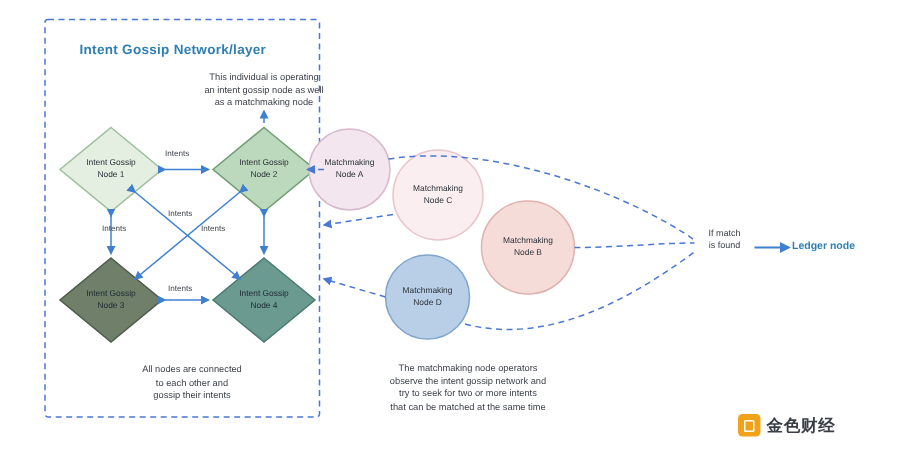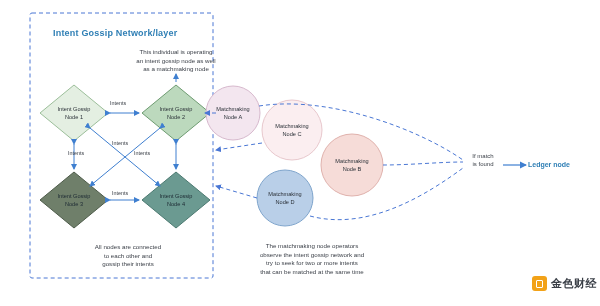--- a/index.html
+++ b/index.html
@@ -110,18 +110,18 @@
 Node C</div>
   <div class="nodelbl" style="left:257px;top:191px;width:56px;white-space:pre-line;">Matchmaking
 Node D</div>
 
   <div class="edgelbl" style="left:110px;top:100px;">Intents</div>
   <div class="edgelbl" style="left:68px;top:150px;">Intents</div>
   <div class="edgelbl" style="left:112px;top:140px;">Intents</div>
   <div class="edgelbl" style="left:134px;top:150px;">Intents</div>
   <div class="edgelbl" style="left:112px;top:190px;">Intents</div>
 
-  <div class="wm" style="left:532px;top:276px;">
+  <div class="wm" style="left:492px;top:276px;">
     <span class="wm-sq"></span>
     <span class="wm-txt">金色财经</span>
   </div>
 
 </div>
 
 </body></html>

